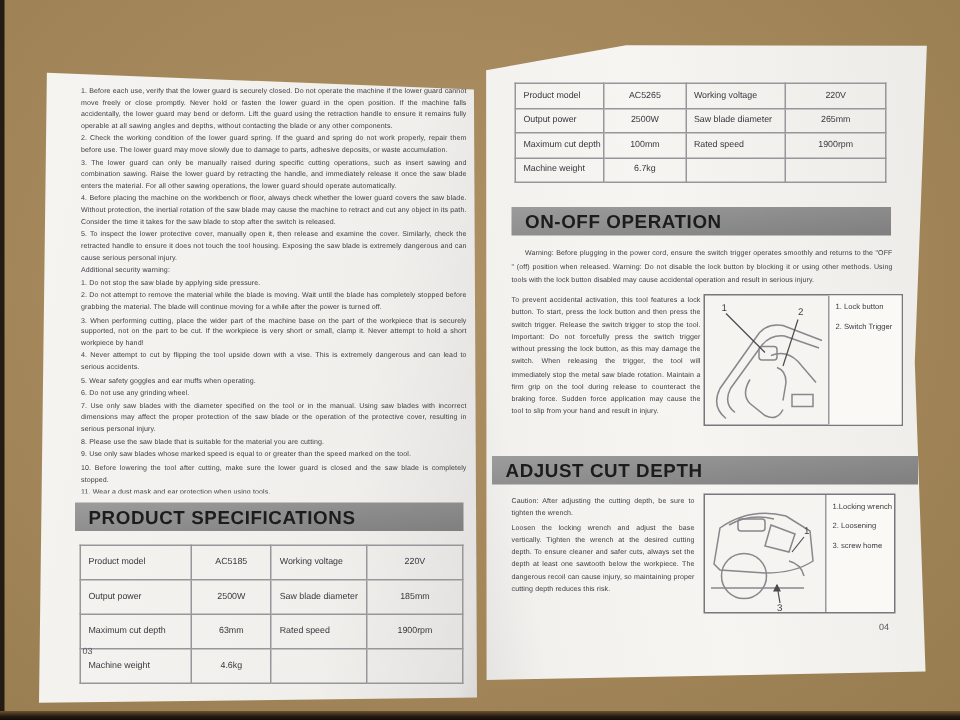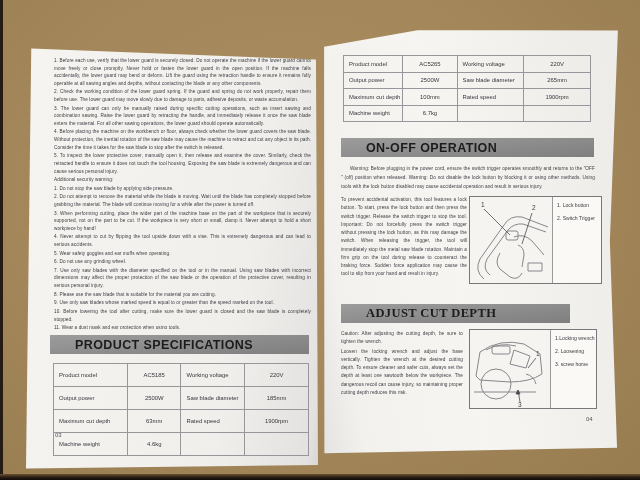--- a/index.html
+++ b/index.html
@@ -17,21 +17,21 @@
   .page-right{left:322px;top:28px;width:298px;height:427px;
           background:linear-gradient(80deg,#e4e3e1 0%,#f2f1ee 12%,#f6f5f2 45%,#eceBe8 100%);
           background:linear-gradient(80deg,#e4e3e1 0%,#f2f1ee 12%,#f6f5f2 45%,#ecebe8 100%);
           clip-path:polygon(.7% 4.4%, 32% .5%, 99.3% .6%, 96.6% 50%, 99% 98.3%, .8% 99.6%);}
   
   .body-text{color:#3c3c41;font-size:4.7px;line-height:1.62;text-align:justify;letter-spacing:.08px;}
   .body-text p{margin:0 0 1px 0;}
   .left-text{position:absolute;left:28px;top:11px;width:257px;height:272px;overflow:hidden;}
   .sec-bar{position:absolute;height:19px;display:flex;align-items:center;
           background:linear-gradient(175deg,#9c9c9c,#8a8a8a 60%,#7f7f7f);
-          color:#1c1c1c;font-weight:bold;font-size:12.5px;letter-spacing:.4px;padding-left:25px;box-sizing:border-box;}
+          color:#1c1c1c;font-weight:bold;font-size:12.5px;letter-spacing:.4px;padding-left:9px;box-sizing:border-box;}
   .spec-table{border-collapse:collapse;table-layout:fixed;position:absolute;background:transparent;}
   .spec-table td{border:.6px solid #97979b;font-size:5.9px;color:#38383d;padding:0 0 0 5px;
           height:22px;overflow:hidden;white-space:nowrap;}
   .spec-table td.val{text-align:center;padding:0;}
   .pageno{position:absolute;font-size:6px;color:#55555a;}
   
   .rp-table td{height:15.5px;}
   .warn-text{position:absolute;text-indent:9px;line-height:1.92;}
   .col-text{position:absolute;line-height:1.76;}
   .figure{position:absolute;border:.7px solid #77777c;background:#f5f4f1;box-sizing:border-box;}
@@ -172,21 +172,21 @@
           <text x="11" y="10">1</text>
           <text x="62" y="13">2</text>
         </g>
       </svg>
       <div class="fig-legend" style="width:49px;">
         <div>1. Lock button</div>
         <div>2. Switch Trigger</div>
       </div>
     </div>
 
-    <div class="sec-bar" style="left:19px;top:276px;width:229px;font-family:Liberation Serif, serif;">
+    <div class="sec-bar" style="left:6px;top:276px;width:284px;">
       <span>ADJUST CUT DEPTH</span>
     </div>
 
     <div class="body-text col-text" style="left:19px;top:302px;width:122px;">
       <p>Caution: After adjusting the cutting depth, be sure to tighten the wrench.</p>
       <p>Loosen the locking wrench and adjust the base vertically. Tighten the wrench at the desired cutting depth. To ensure cleaner and safer cuts, always set the depth at least one sawtooth below the workpiece. The dangerous recoil can cause injury, so maintaining proper cutting depth reduces this risk.</p>
     </div>
 
     <div class="figure" style="left:147px;top:301px;width:128px;height:80px;">
       <svg class="fig-svg" width="80" height="78" viewBox="0 0 80 78">

